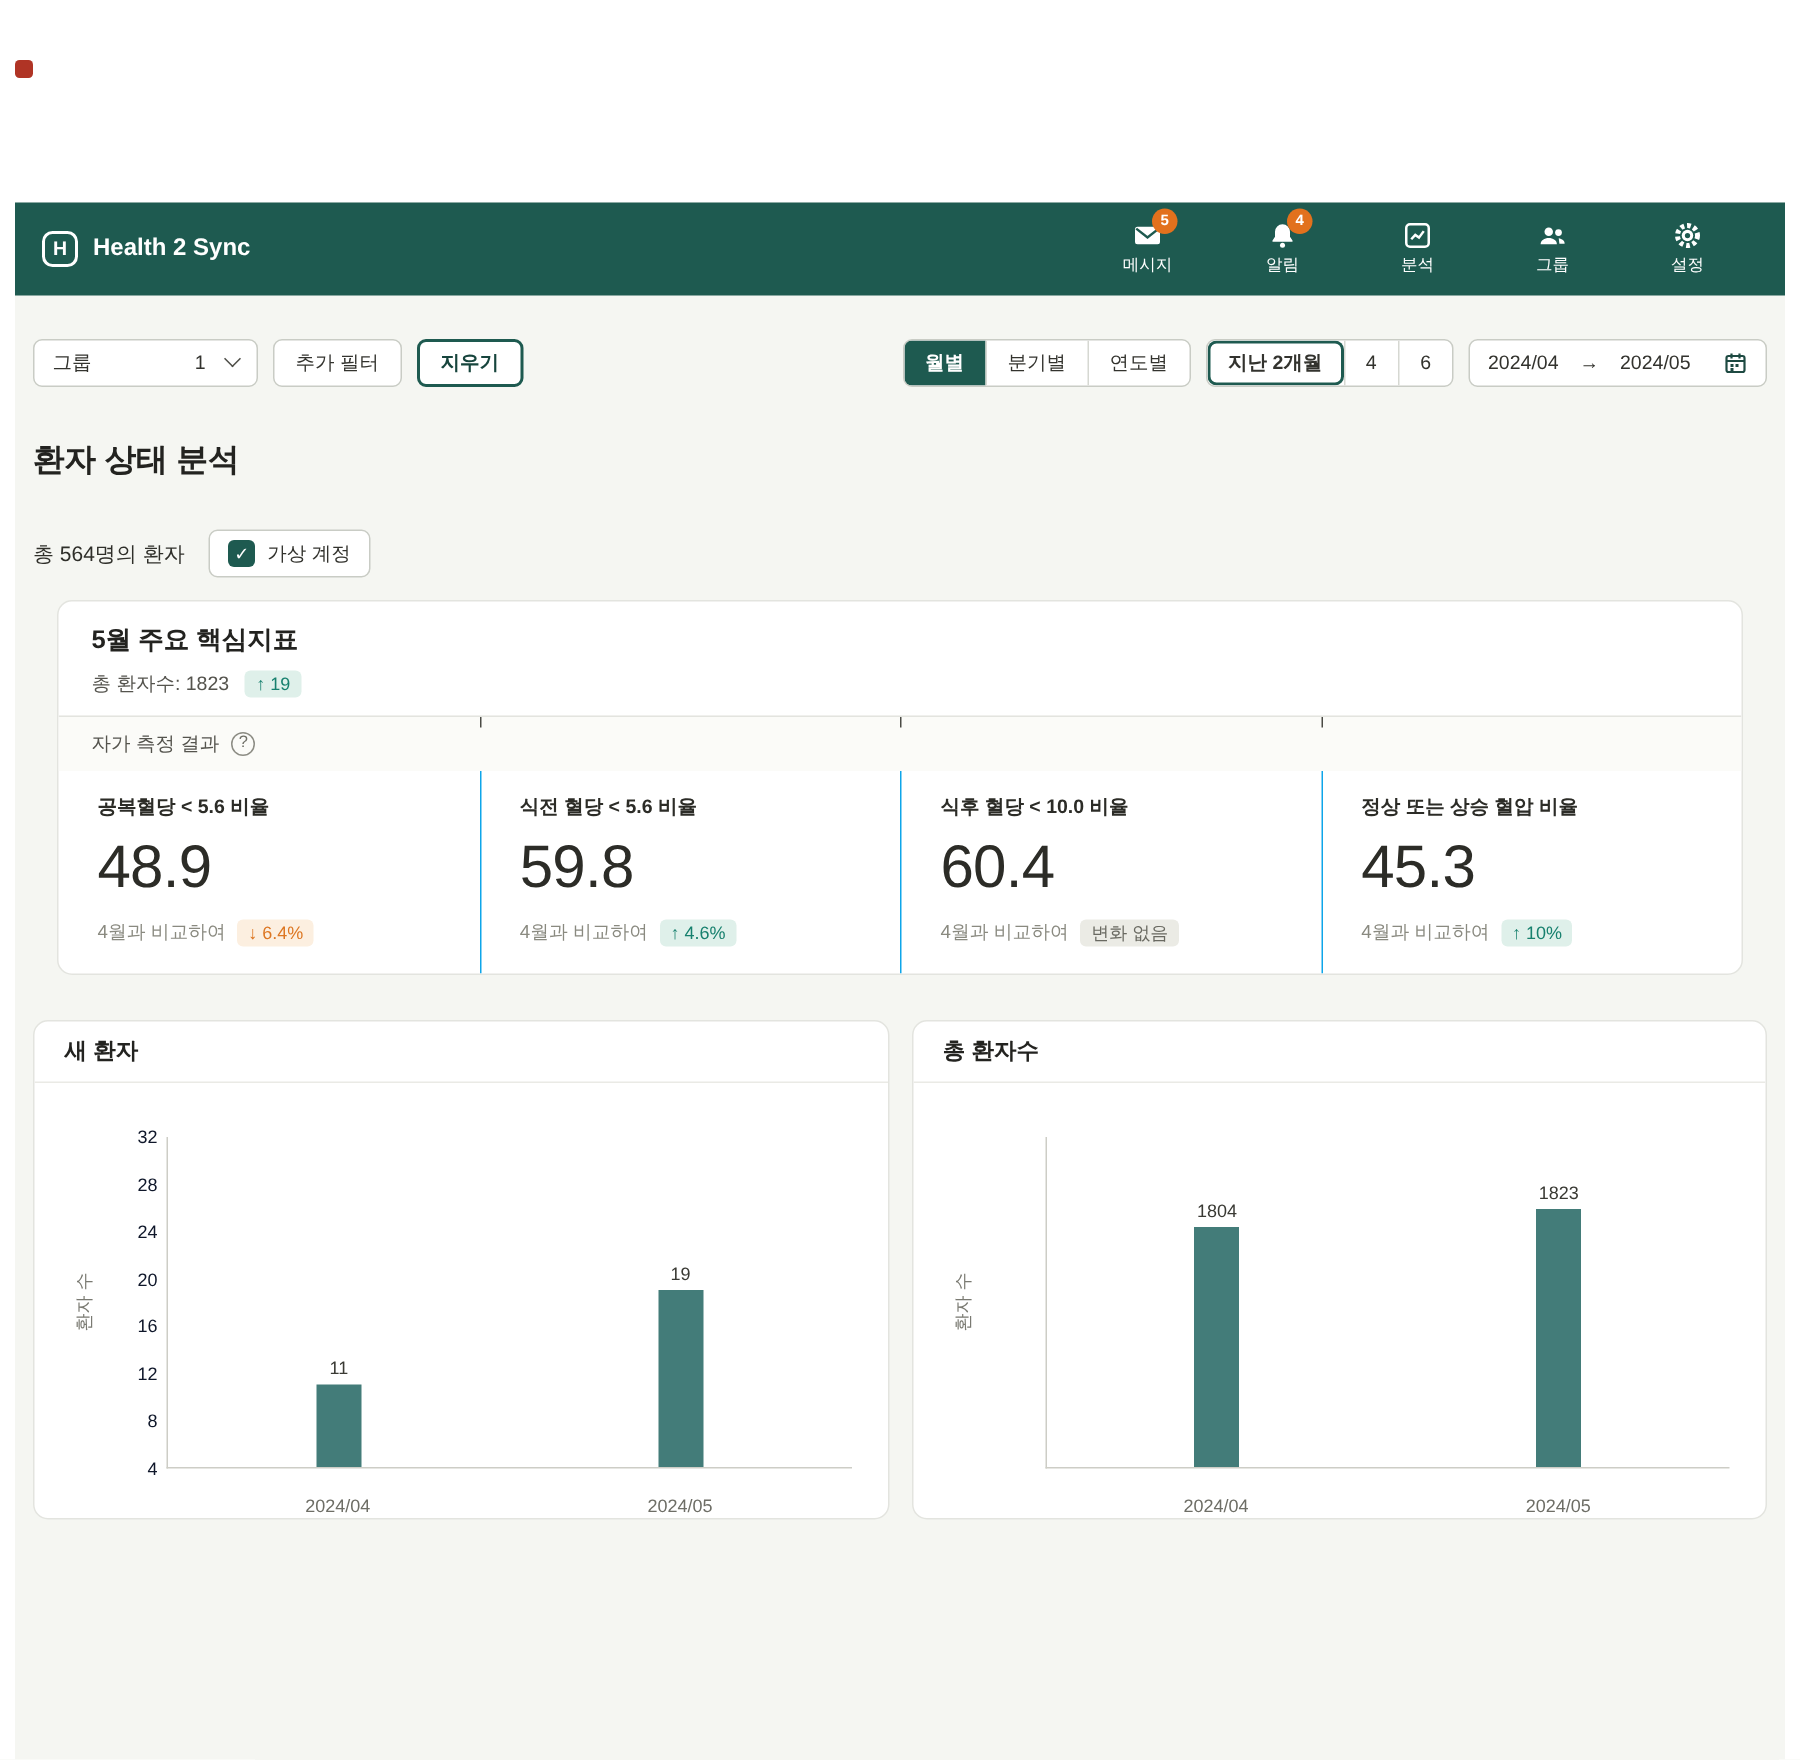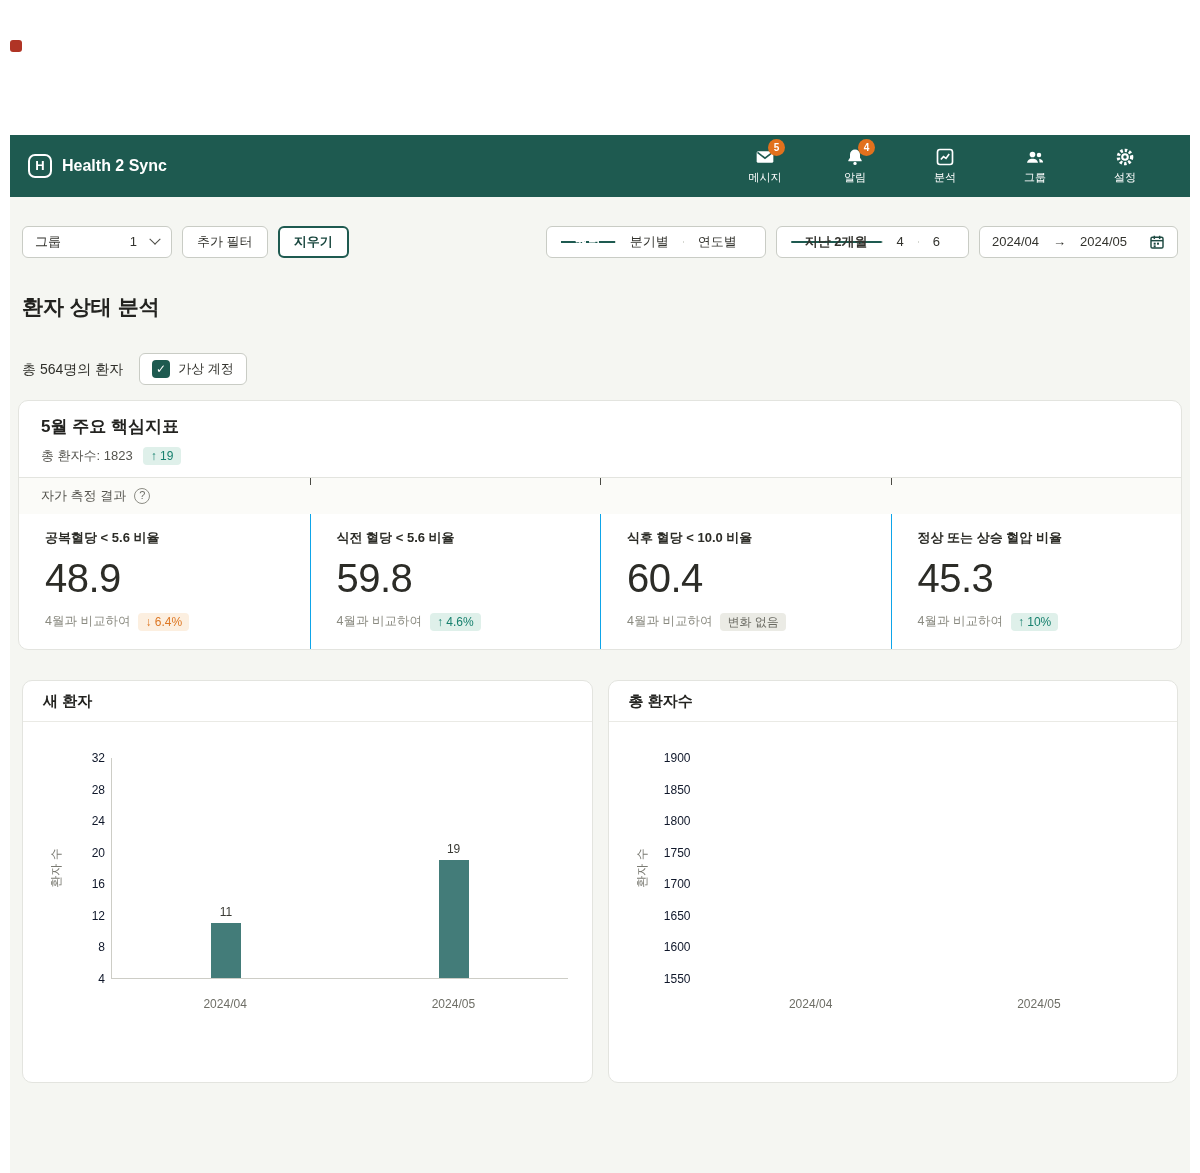--- a/index.html
+++ b/index.html
@@ -34,39 +34,39 @@
   .filter-row { display:flex; justify-content:space-between; align-items:center; padding:0 12px; margin-top:29px; }
   .filter-left, .filter-right { display:flex; gap:10px; align-items:center; }
   .control { background:#fff; border:1px solid #c9ccc5; border-radius:6px; height:32px;
              display:flex; align-items:center; font-size:13px; color:#33332e; }
   .group-select { width:150px; padding:0 12px; justify-content:space-between; cursor:pointer; }
   .group-select .val { margin-left:auto; margin-right:14px; }
   .chev { width:8px; height:8px; border-right:1.6px solid #4c4c46; border-bottom:1.6px solid #4c4c46;
           transform:rotate(45deg) translate(-2px,-2px); }
   .btn { padding:0 14px; cursor:pointer; }
   .btn-clear { border:2px solid var(--header-bg,#1e5a50); color:#17453d; font-weight:bold; }
-  .seg { padding:14px; overflow:hidden; }
+  .seg { padding:0; overflow:hidden; }
   .seg-item { padding:0 14px; height:100%; display:flex; align-items:center; cursor:pointer;
               border-left:1px solid #d6d8d2; color:#33332e; }
   .seg-item:first-child { border-left:none; }
   .seg-item.sel-dark { background:var(--header-bg,#1e5a50); color:#fff; font-weight:bold; }
   .seg-item.sel-outline { box-shadow:inset 0 0 0 2px var(--header-bg,#1e5a50); font-weight:bold; border-radius:6px; }
   .date-range { padding:0 12px; gap:14px; cursor:pointer; }
   .date-range .cal { margin-left:8px; display:flex; }
 
   
   .page-title { margin:36px 12px 0; font-size:21px; font-weight:bold; color:#232320; }
   .patient-row { display:flex; align-items:center; gap:16px; margin:34px 12px 0; }
   .patient-count { font-size:14px; color:#2f2f2a; }
   .virtual-box { gap:8px; padding:0 12px; cursor:pointer; }
   .checkbox { width:18px; height:18px; background:var(--header-bg,#1e5a50); border-radius:4px; color:#fff;
               display:flex; align-items:center; justify-content:center; font-size:12px; }
 
   
-  .kpi-card { margin:15px 8px 0; background:#fff; border:1px solid #e3e4df; border-radius:10px; overflow:hidden; }
+  .kpi-card { margin:15px 28px 0; background:#fff; border:1px solid #e3e4df; border-radius:10px; overflow:hidden; }
   .kpi-head { padding:16px 22px 12px; }
   .kpi-title { font-size:17px; font-weight:bold; color:#232320; }
   .kpi-sub { display:flex; align-items:center; gap:10px; margin-top:9px; font-size:13px; color:#55544e; }
   .badge-up-light { background:var(--up-bg,#dff0ea); color:var(--up-text,#17806e); border-radius:4px;
                     padding:2px 8px; font-size:12px; }
   .kpi-section { position:relative; border-top:1px solid #e3e4df; background:#fbfbf8; padding:10px 22px;
                  display:flex; gap:8px; align-items:center; font-size:13px; color:#55544e; }
   .tick-mark { position:absolute; top:0; width:1px; height:7px; background:#4a4a44; }
   .help { width:16px; height:16px; border:1px solid #8d8d85; border-radius:50%; font-size:11px; color:#6f6f67;
           display:flex; align-items:center; justify-content:center; cursor:pointer; }
@@ -76,21 +76,21 @@
   .metric-label { font-size:13px; font-weight:bold; color:#2c2c27; }
   .metric-value { font-size:40px; color:#2c2c27; margin-top:8px; letter-spacing:-0.5px; }
   .metric-foot { display:flex; align-items:center; gap:8px; margin-top:11px; font-size:12.5px; color:#8a8a80; }
   .chg { border-radius:4px; padding:2px 7px; font-size:12px; white-space:nowrap; }
   .chg-down { background:var(--down-bg,#fcefe0); color:var(--down-text,#dd7723); }
   .chg-up { background:var(--up-bg,#dff0ea); color:var(--up-text,#17806e); }
   .chg-neutral { background:var(--neutral-bg,#ebebe5); color:var(--neutral-text,#696961); }
 
   
   .charts-row { display:flex; gap:15px; margin:30px 12px 0; }
-  .chart-card { flex:1; background:#fff; border:1px solid #e3e4df; border-radius:10px; height:403px; overflow:hidden; }
+  .chart-card { flex:1; background:#fff; border:1px solid #e3e4df; border-radius:10px; height:333px; overflow:hidden; }
   .chart-header { height:41px; display:flex; align-items:center; padding:0 20px; font-size:15px;
                   font-weight:bold; color:#232320; border-bottom:1px solid #eaeae5; }
   .chart-body { position:relative; height:303px; }
   .y-axis-title { position:absolute; left:33px; top:146px; transform:translate(-50%,-50%) rotate(-90deg);
                   font-size:12px; color:#7a7a72; white-space:nowrap; }
   .yticks { position:absolute; left:44px; width:38px; top:36px; bottom:46px; }
   .ytick { position:absolute; right:0; transform:translateY(-50%); font-size:12px; color:#0f172a; line-height:1; }
   .plot-area { position:absolute; left:88px; right:24px; top:36px; bottom:46px;
                border-left:1px solid #cdcdc6; border-bottom:1px solid #cdcdc6; }
   .bar { position:absolute; bottom:0; width:30px; transform:translateX(-50%); background:var(--bar-color,#437c79); }
@@ -290,29 +290,27 @@
         <div class="xlabels">
             <div class="xlabel" style="left: 25%;">2024/04</div>
             <div class="xlabel" style="left: 75%;">2024/05</div>
           </div>
       </div>
     </section>
     <section class="chart-card">
       <div class="chart-header">총 환자수</div>
       <div class="chart-body">
         <div class="y-axis-title">환자 수</div>
-        <div class="yticks">
-            <div class="ytick" style="top: 0%;">1900</div>
-            <div class="ytick" style="top: 14.2857%;">1850</div>
-            <div class="ytick" style="top: 28.5714%;">1800</div>
-            <div class="ytick" style="top: 42.8571%;">1750</div>
-            <div class="ytick" style="top: 57.1429%;">1700</div>
-            <div class="ytick" style="top: 71.4286%;">1650</div>
-            <div class="ytick" style="top: 85.7143%;">1600</div>
-            <div class="ytick" style="top: 100%;">1550</div>
+        <div class="plot-area">
+            <div class="bar" style="left: 25%; height: 72.5714%;">
+              <div class="bar-label">1804</div>
+            </div>
+            <div class="bar" style="left: 75%; height: 78%;">
+              <div class="bar-label">1823</div>
+            </div>
           </div>
         <div class="xlabels">
             <div class="xlabel" style="left: 25%;">2024/04</div>
             <div class="xlabel" style="left: 75%;">2024/05</div>
           </div>
       </div>
     </section>
   </div>
 
 </div>

